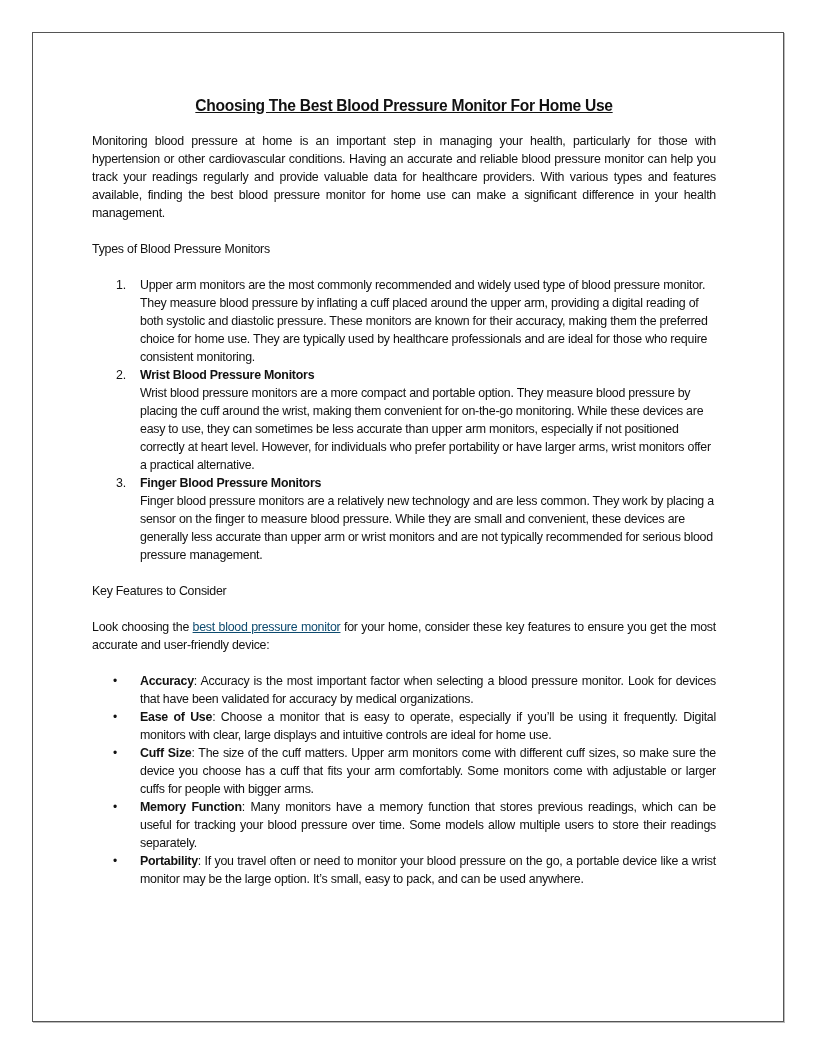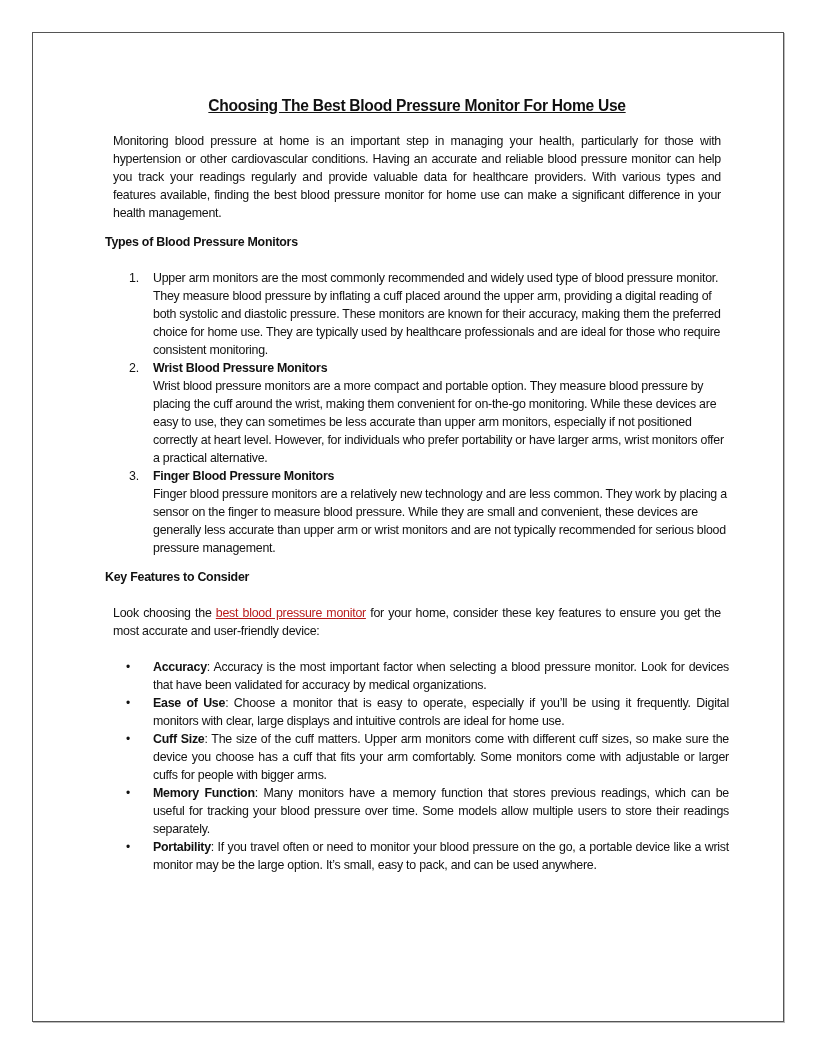--- a/index.html
+++ b/index.html
@@ -4,32 +4,32 @@
 <style>
   html, body { margin: 0; padding: 0; background: #ffffff; }
   body { width: 816px; height: 1056px; position: relative; overflow: hidden; }
   .page-frame {
     position: absolute; left: 32px; top: 32px; width: 750px; height: 988px;
     border: 1.5px solid #555555;
     box-shadow: 1px 1px 0 #bbbbbb;
     background: #ffffff;
   }
   .content {
-    position: absolute; left: 105px; top: 96px; width: 624px;
+    position: absolute; left: 92px; top: 96px; width: 624px;
     font-family: "Liberation Sans", sans-serif;
     font-size: 12.4px; line-height: 18px; color: #111111;
     letter-spacing: -0.25px;
   }
   h1 {
     font-size: 15.6px; font-weight: bold; text-align: center; text-decoration: underline;
     margin: 0 0 16px 0; line-height: 20px; letter-spacing: -0.3px;
   }
-  p { margin: 8px; }
+  p { margin: 0; }
   .justify { text-align: justify; }
-  .section-heading { font-weight: bold; margin: 11px 0 18px 0; }
+  .section-heading { font-weight: normal; margin: 18px 0 18px 0; }
   ol.types { margin: 0; padding: 0; list-style: none; }
   ol.types li { position: relative; padding-left: 48px; }
   ol.types .num { position: absolute; left: 24px; top: 0; }
   ol.types .item-title { font-weight: bold; display: block; }
   .intro2 { text-align: justify; margin-top: 0; }
   ul.features { margin: 18px 0 0 0; padding: 0; list-style: none; }
   ul.features li { position: relative; padding-left: 48px; text-align: justify; }
   ul.features .bullet { position: absolute; left: 21px; top: 0; font-size: 12px; }
   ul.features .feat-title { font-weight: bold; margin-top: 34px; }
   a.link { color: #1f5fb4; text-decoration: underline; }
@@ -58,21 +58,21 @@
     </li>
     <li>
       <span class="num">3.</span>
       <span class="item-title">Finger Blood Pressure Monitors</span>
       <span>Finger blood pressure monitors are a relatively new technology and are less common. They work by placing a sensor on the finger to measure blood pressure. While they are small and convenient, these devices are generally less accurate than upper arm or wrist monitors and are not typically recommended for serious blood pressure management.</span>
     </li>
   </ol>
 
   <p class="section-heading">Key Features to Consider</p>
 
-  <p class="intro2"><span>Look choosing the </span><a class="link" href="#" style="color: #b91c1c;">best blood pressure monitor</a><span> for your home, consider these key features to ensure you get the most accurate and user-friendly device:</span></p>
+  <p class="intro2"><span>Look choosing the </span><a class="link" href="#" style="color: #0c4a6e;">best blood pressure monitor</a><span> for your home, consider these key features to ensure you get the most accurate and user-friendly device:</span></p>
 
   <ul class="features">
     <li>
       <span class="bullet">•</span>
       <span class="feat-title">Accuracy</span><span>: Accuracy is the most important factor when selecting a blood pressure monitor. Look for devices that have been validated for accuracy by medical organizations.</span>
     </li>
     <li>
       <span class="bullet">•</span>
       <span class="feat-title">Ease of Use</span><span>: Choose a monitor that is easy to operate, especially if you’ll be using it frequently. Digital monitors with clear, large displays and intuitive controls are ideal for home use.</span>
     </li>

